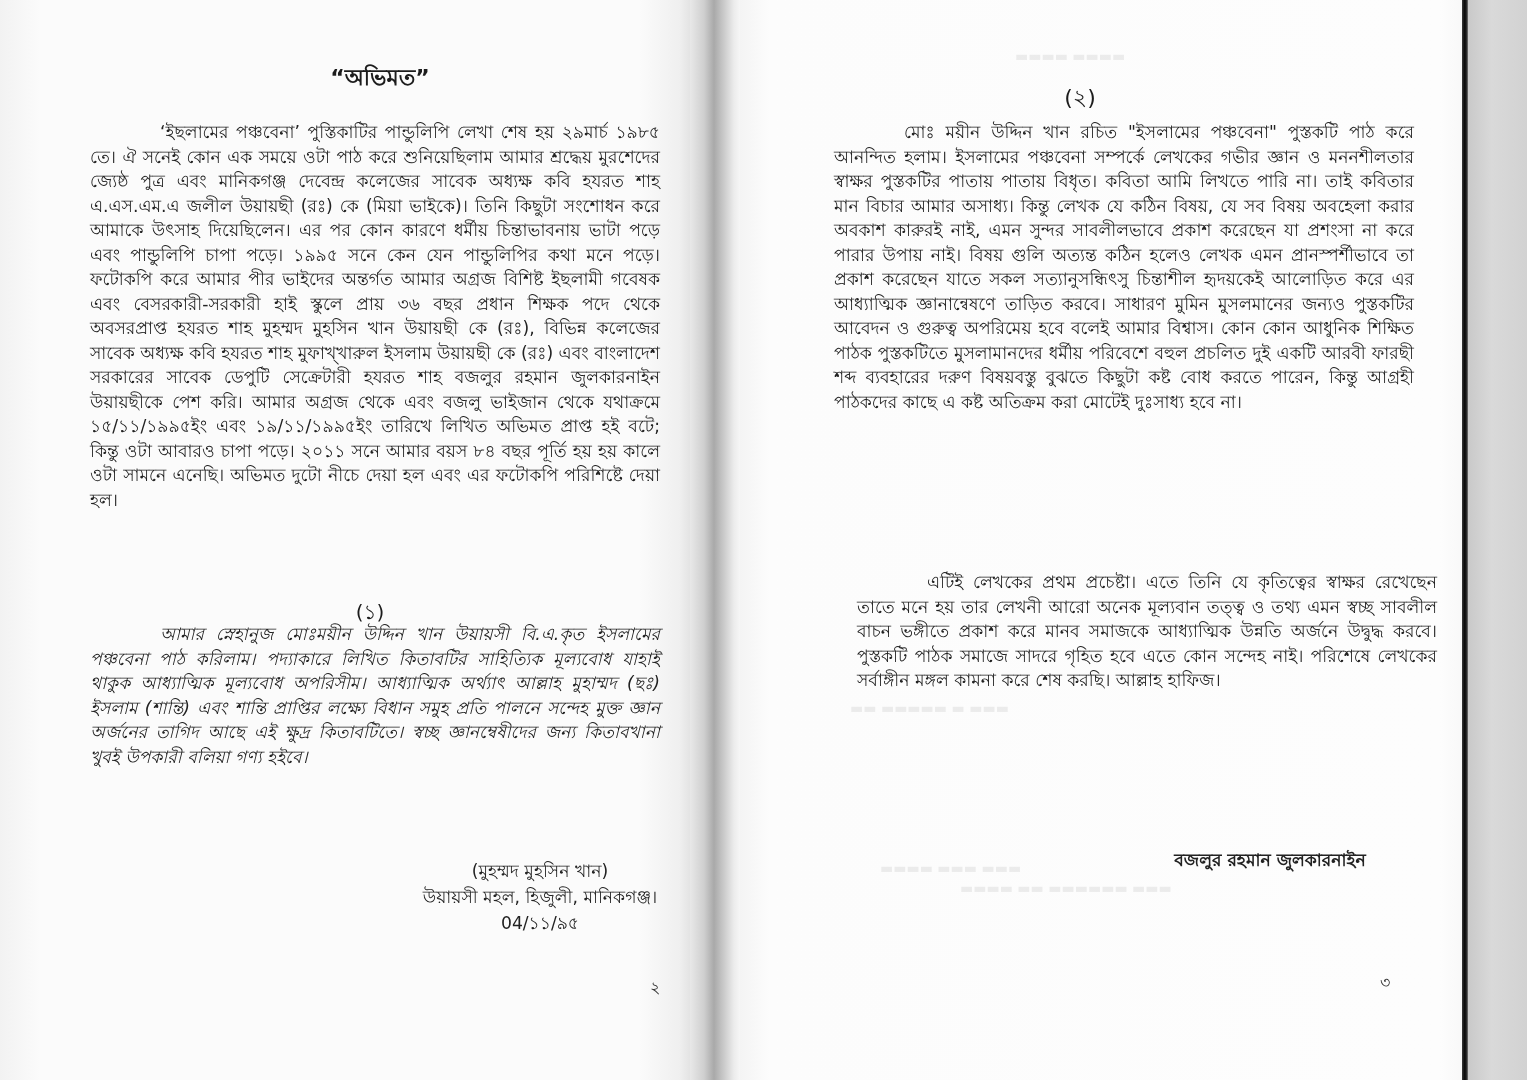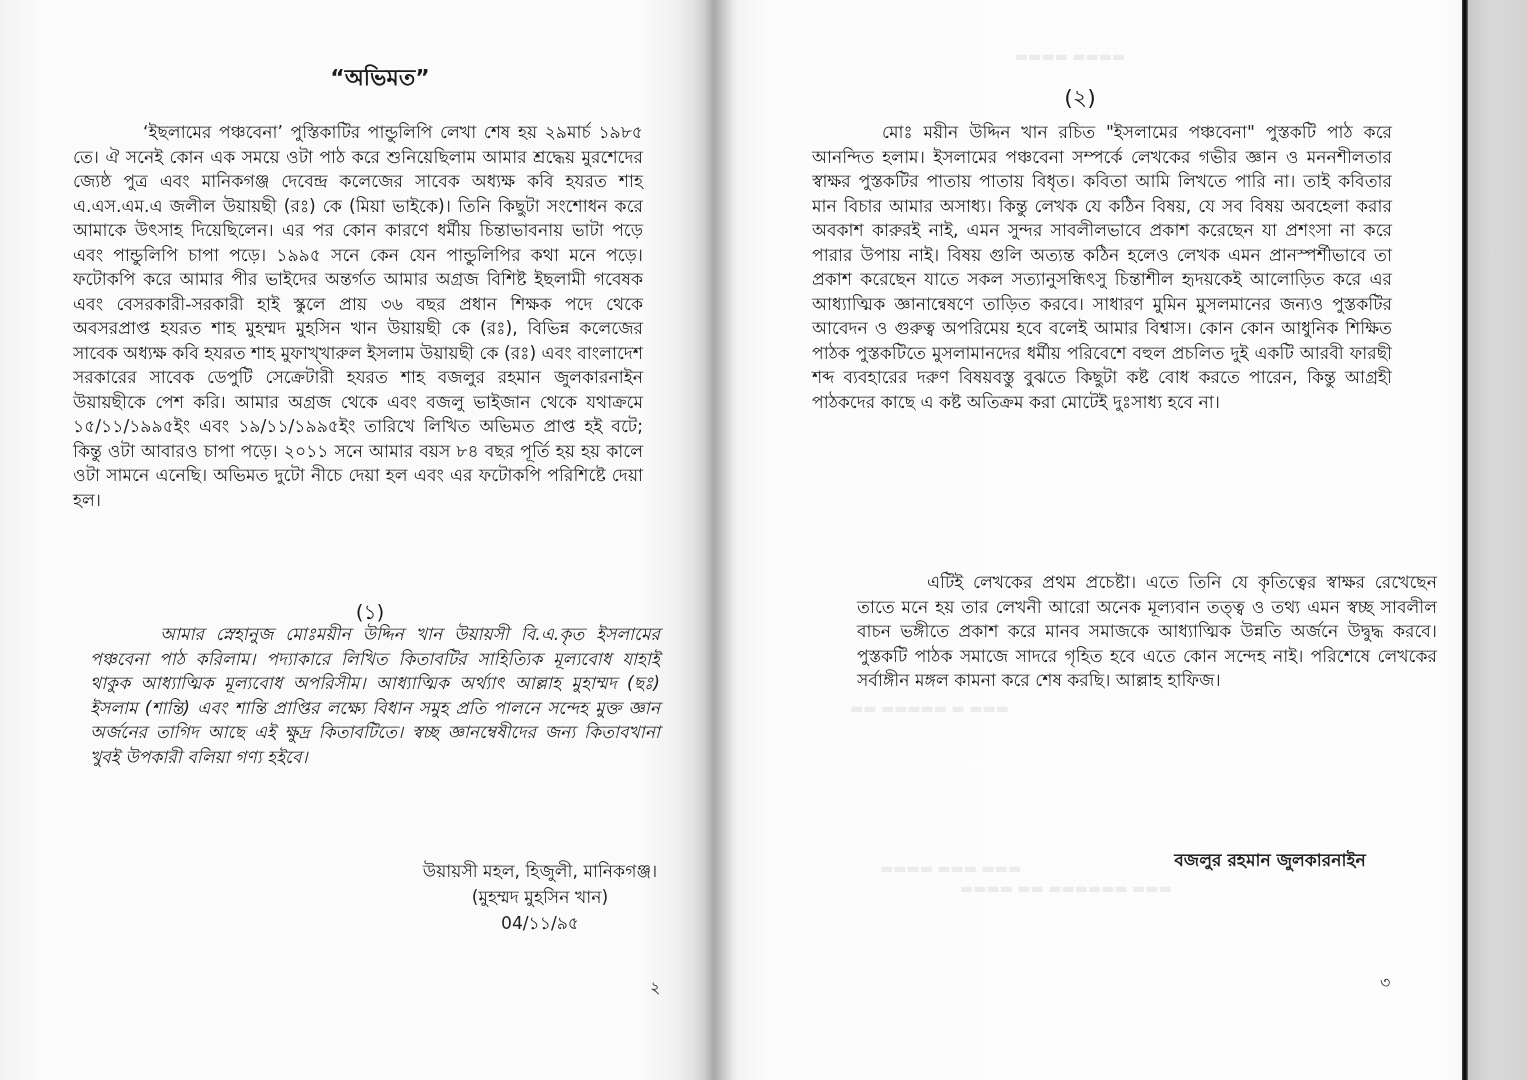--- a/index.html
+++ b/index.html
@@ -102,46 +102,46 @@
   }
 </style>
 </head>
 <body>
 
 <div class="spread">
 
   <div class="page page-left">
     <div class="heading" style="left:310px; top:60px; width:140px;">“অভিমত”</div>
 
-    <div class="para" style="left:73px; top:120px; width:570px;">
+    <div class="para" style="left:90px; top:120px; width:570px;">
       <p>‘ইছলামের পঞ্চবেনা’ পুস্তিকাটির পান্ডুলিপি লেখা শেষ হয় ২৯মার্চ ১৯৮৫ তে। ঐ সনেই কোন এক সময়ে ওটা পাঠ করে শুনিয়েছিলাম আমার শ্রদ্ধেয় মুরশেদের জ্যেষ্ঠ পুত্র এবং মানিকগঞ্জ দেবেন্দ্র কলেজের সাবেক অধ্যক্ষ কবি হযরত শাহ এ.এস.এম.এ জলীল উয়ায়ছী (রঃ) কে (মিয়া ভাইকে)। তিনি কিছুটা সংশোধন করে আমাকে উৎসাহ দিয়েছিলেন। এর পর কোন কারণে ধর্মীয় চিন্তাভাবনায় ভাটা পড়ে এবং পান্ডুলিপি চাপা পড়ে। ১৯৯৫ সনে কেন যেন পান্ডুলিপির কথা মনে পড়ে। ফটোকপি করে আমার পীর ভাইদের অন্তর্গত আমার অগ্রজ বিশিষ্ট ইছলামী গবেষক এবং বেসরকারী-সরকারী হাই স্কুলে প্রায় ৩৬ বছর প্রধান শিক্ষক পদে থেকে অবসরপ্রাপ্ত হযরত শাহ মুহম্মদ মুহসিন খান উয়ায়ছী কে (রঃ), বিভিন্ন কলেজের সাবেক অধ্যক্ষ কবি হযরত শাহ মুফাখ্খারুল ইসলাম উয়ায়ছী কে (রঃ) এবং বাংলাদেশ সরকারের সাবেক ডেপুটি সেক্রেটারী হযরত শাহ বজলুর রহমান জুলকারনাইন উয়ায়ছীকে পেশ করি। আমার অগ্রজ থেকে এবং বজলু ভাইজান থেকে যথাক্রমে ১৫/১১/১৯৯৫ইং এবং ১৯/১১/১৯৯৫ইং তারিখে লিখিত অভিমত প্রাপ্ত হই বটে; কিন্তু ওটা আবারও চাপা পড়ে। ২০১১ সনে আমার বয়স ৮৪ বছর পূর্তি হয় হয় কালে ওটা সামনে এনেছি। অভিমত দুটো নীচে দেয়া হল এবং এর ফটোকপি পরিশিষ্টে দেয়া হল।</p>
     </div>
 
     <div class="subhead" style="left:340px; top:597px; width:60px;">(১)</div>
 
     <div class="para" style="left:90px; top:622px; width:570px;font-style:italic;">
       <p>আমার স্নেহানুজ মোঃময়ীন উদ্দিন খান উয়ায়সী বি.এ.কৃত ইসলামের পঞ্চবেনা পাঠ করিলাম। পদ্যাকারে লিখিত কিতাবটির সাহিত্যিক মূল্যবোধ যাহাই থাকুক আধ্যাত্মিক মূল্যবোধ অপরিসীম। আধ্যাত্মিক অর্থ্যাৎ আল্লাহ মুহাম্মদ (ছঃ) ইসলাম (শান্তি) এবং শান্তি প্রাপ্তির লক্ষ্যে বিধান সমুহ প্রতি পালনে সন্দেহ মুক্ত জ্ঞান অর্জনের তাগিদ আছে এই ক্ষুদ্র কিতাবটিতে। স্বচ্ছ জ্ঞানম্বেষীদের জন্য কিতাবখানা খুবই উপকারী বলিয়া গণ্য হইবে।</p>
     </div>
 
     <div class="sig-block" style="left:390px; top:858px; width:300px;">
+      <div>(মুহম্মদ মুহসিন খান)</div>
       <div>উয়ায়সী মহল, হিজুলী, মানিকগঞ্জ।</div>
-      <div>(মুহম্মদ মুহসিন খান)</div>
       <div>04/১১/৯৫</div>
     </div>
 
     <div class="page-num" style="left:650px; top:975px;">২</div>
   </div>
 
   <div class="spine"></div>
 
   <div class="page page-right">
     <div class="ghost" style="left:275px; top:48px;">▬▬▬▬ ▬▬▬▬</div>
     <div class="subhead" style="left:300px; top:80px; width:80px; font-size:22px;">(২)</div>
 
-    <div class="para" style="left:72px; top:120px; width:580px;">
+    <div class="para" style="left:94px; top:120px; width:580px;">
       <p>মোঃ ময়ীন উদ্দিন খান রচিত "ইসলামের পঞ্চবেনা" পুস্তকটি পাঠ করে আনন্দিত হলাম। ইসলামের পঞ্চবেনা সম্পর্কে লেখকের গভীর জ্ঞান ও মননশীলতার স্বাক্ষর পুস্তকটির পাতায় পাতায় বিধৃত। কবিতা আমি লিখতে পারি না। তাই কবিতার মান বিচার আমার অসাধ্য। কিন্তু লেখক যে কঠিন বিষয়, যে সব বিষয় অবহেলা করার অবকাশ কারুরই নাই, এমন সুন্দর সাবলীলভাবে প্রকাশ করেছেন যা প্রশংসা না করে পারার উপায় নাই। বিষয় গুলি অত্যন্ত কঠিন হলেও লেখক এমন প্রানস্পর্শীভাবে তা প্রকাশ করেছেন যাতে সকল সত্যানুসন্ধিৎসু চিন্তাশীল হৃদয়কেই আলোড়িত করে এর আধ্যাত্মিক জ্ঞানান্বেষণে তাড়িত করবে। সাধারণ মুমিন মুসলমানের জন্যও পুস্তকটির আবেদন ও গুরুত্ব অপরিমেয় হবে বলেই আমার বিশ্বাস। কোন কোন আধুনিক শিক্ষিত পাঠক পুস্তকটিতে মুসলামানদের ধর্মীয় পরিবেশে বহুল প্রচলিত দুই একটি আরবী ফারছী শব্দ ব্যবহারের দরুণ বিষয়বস্তু বুঝতে কিছুটা কষ্ট বোধ করতে পারেন, কিন্তু আগ্রহী পাঠকদের কাছে এ কষ্ট অতিক্রম করা মোটেই দুঃসাধ্য হবে না।</p>
     </div>
 
     <div class="para" style="left:78px; top:570px; width:580px;margin-left:39px;">
       <p>এটিই লেখকের প্রথম প্রচেষ্টা। এতে তিনি যে কৃতিত্বের স্বাক্ষর রেখেছেন তাতে মনে হয় তার লেখনী আরো অনেক মূল্যবান তত্ত্ব ও তথ্য এমন স্বচ্ছ সাবলীল বাচন ভঙ্গীতে প্রকাশ করে মানব সমাজকে আধ্যাত্মিক উন্নতি অর্জনে উদ্বুদ্ধ করবে। পুস্তকটি পাঠক সমাজে সাদরে গৃহিত হবে এতে কোন সন্দেহ নাই। পরিশেষে লেখকের সর্বাঙ্গীন মঙ্গল কামনা করে শেষ করছি। আল্লাহ হাফিজ।</p>
     </div>
 
     <div class="ghost" style="left:110px; top:700px;">▬▬ ▬▬▬▬▬ ▬ ▬▬▬</div>
     <div class="ghost" style="left:140px; top:860px;">▬▬▬▬ ▬▬▬ ▬▬▬</div>
     <div class="ghost" style="left:220px; top:880px;">▬▬▬▬ ▬▬ ▬▬▬▬▬▬ ▬▬▬</div>

